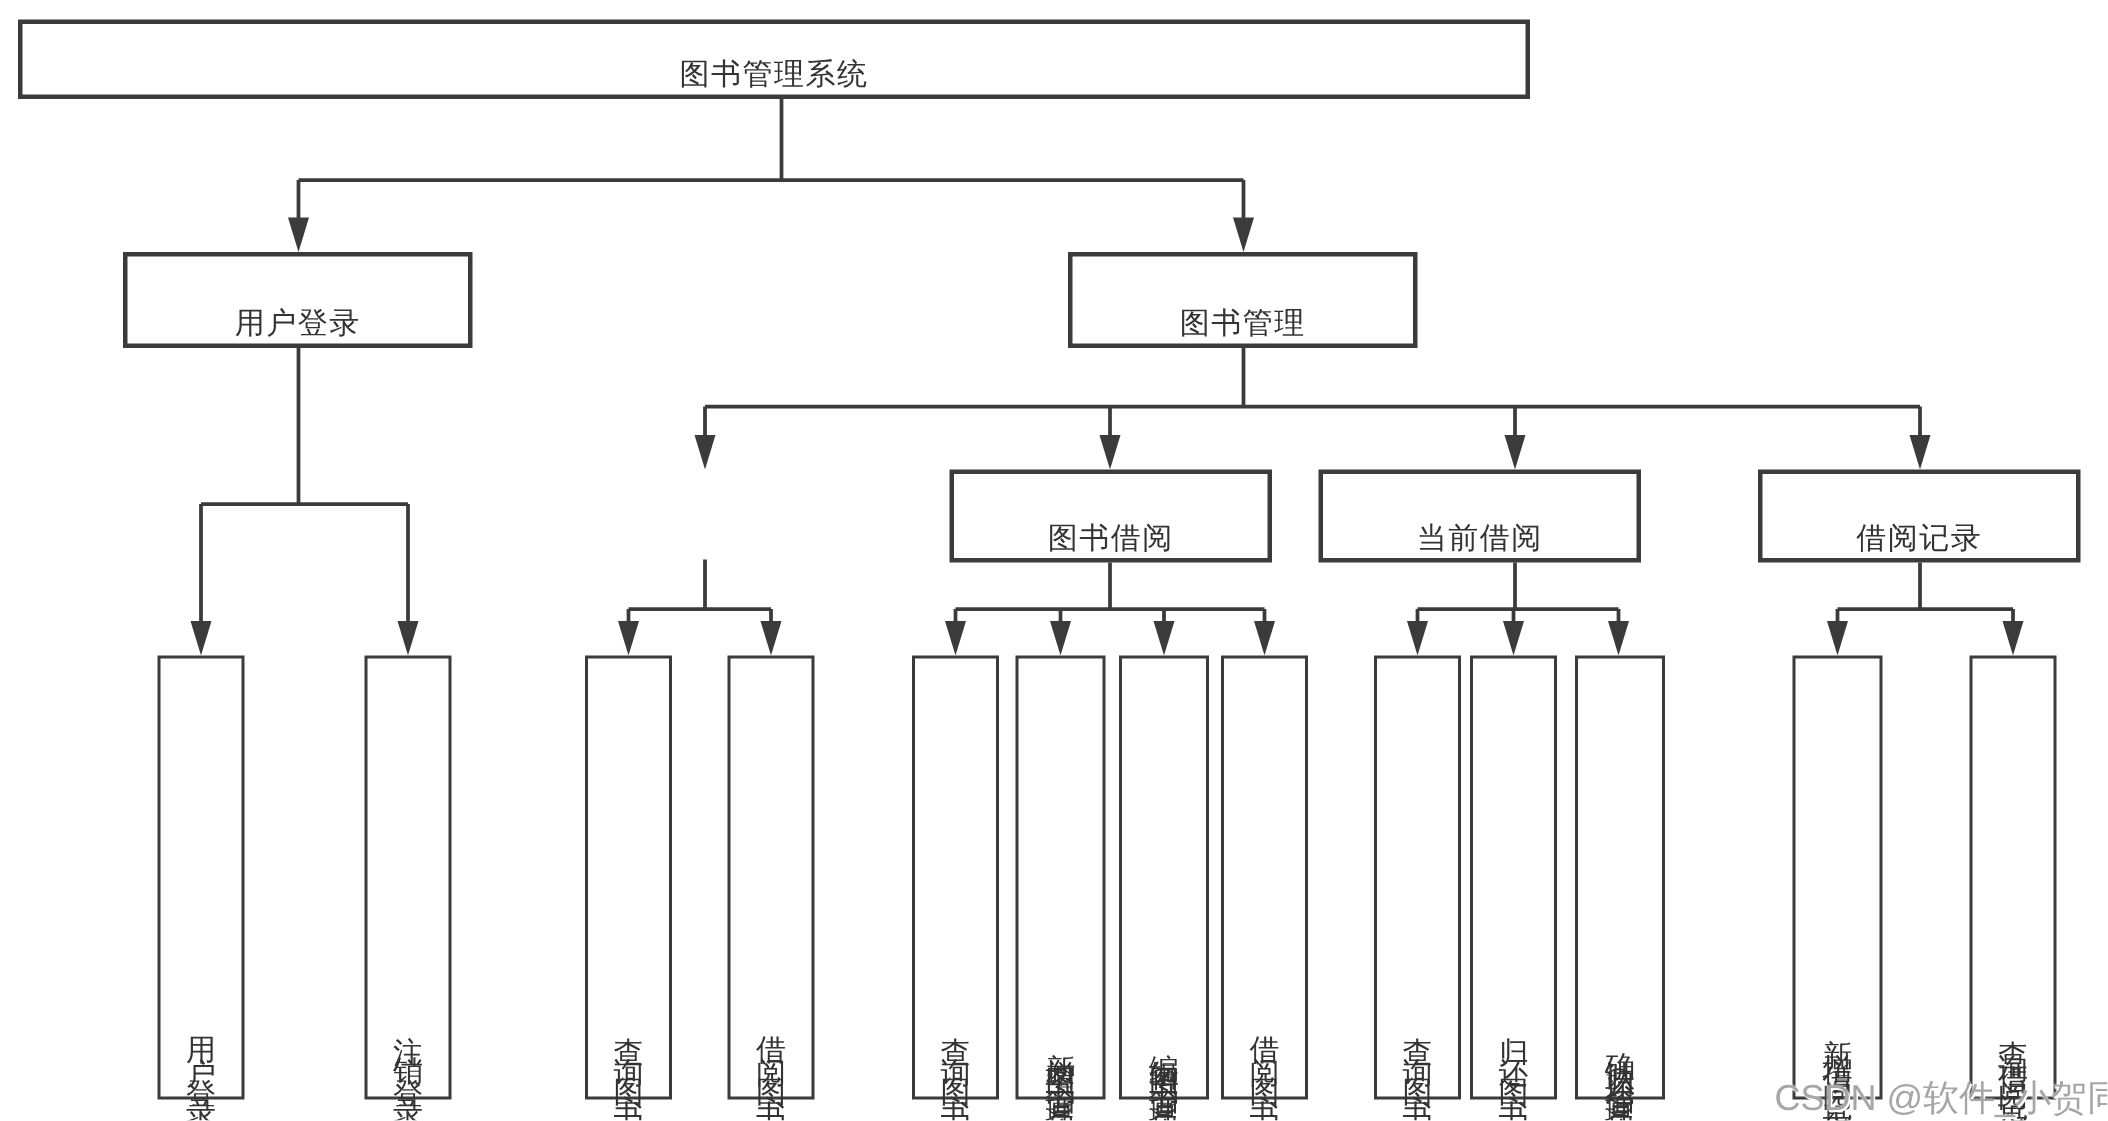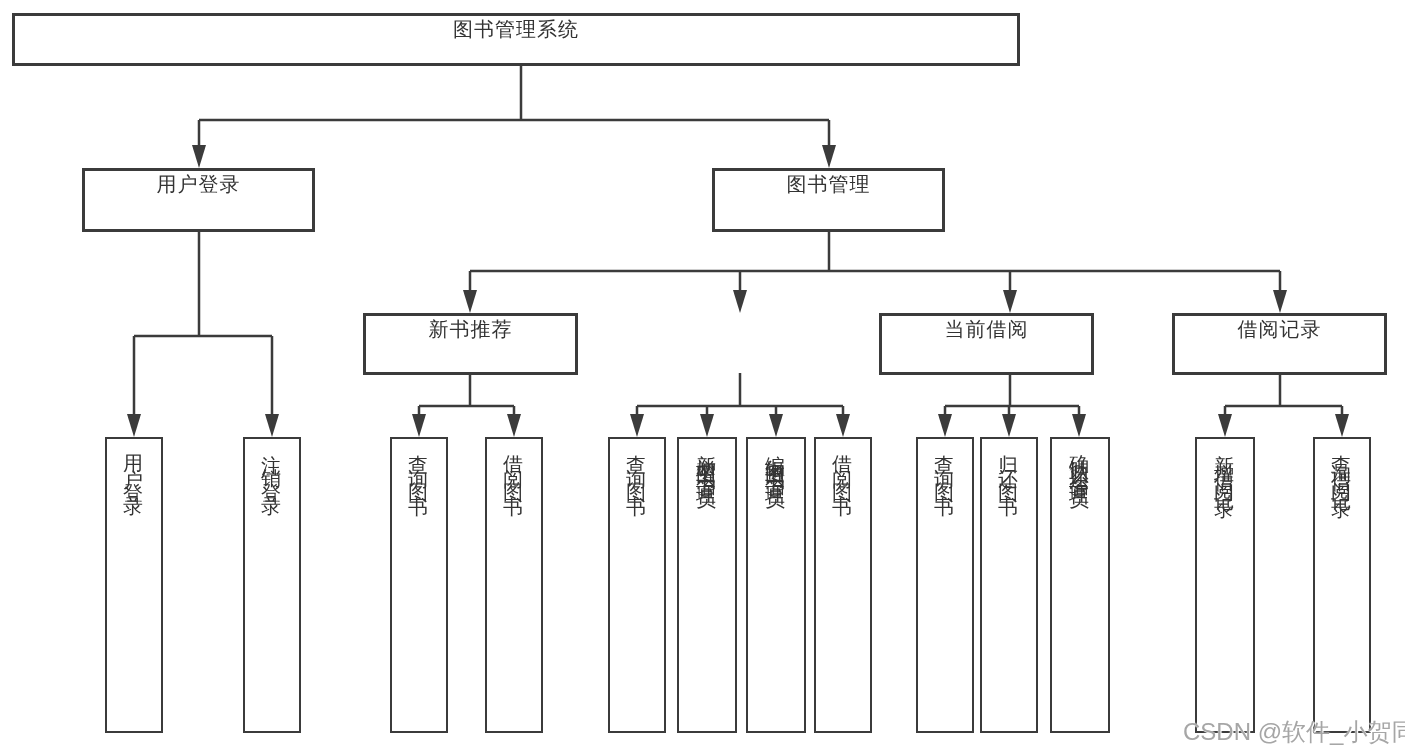--- a/index.html
+++ b/index.html
@@ -11,21 +11,21 @@
     overflow:hidden;
   }
   .connectors { position:absolute; left:0; top:0; width:1405px; height:747px; z-index:0; }
   .connectors path { stroke:#3b3b3b; stroke-width:2.5; fill:none; }
   .connectors polygon { fill:#3b3b3b; stroke:none; }
   .node {
     position:absolute;
     box-sizing:border-box;
     background:#ffffff;
     border:3px solid #3b3b3b;
-    display:flex; align-items:flex-start; justify-content:center;
+    display:flex; align-items:flex-end; justify-content:center;
     color:#333333;
     font-size:20px;
     z-index:1;
     letter-spacing:1px;
   }
   .leaf { border-width:2.5px; }
   .vtext {
     writing-mode:vertical-rl;
     text-orientation:mixed;
     white-space:nowrap;
@@ -101,22 +101,22 @@
     <span>图书管理系统</span>
   </div>
 
   <div class="node" style="left:82px; top:168px; width:233px; height:64px;">
     <span>用户登录</span>
   </div>
   <div class="node" style="left:712px; top:168px; width:233px; height:64px;font-family:Liberation Serif, serif;">
     <span>图书管理</span>
   </div>
 
-  <div class="node" style="left:363px; top:313px; width:215px; height:62px;">
-    <span>新书推荐</span>
+  <div class="node" style="left:633px; top:313px; width:215px; height:62px;">
+    <span>图书借阅</span>
   </div>
   <div class="node" style="left:879px; top:313px; width:215px; height:62px;">
     <span>当前借阅</span>
   </div>
   <div class="node" style="left:1172px; top:313px; width:215px; height:62px;">
     <span>借阅记录</span>
   </div>
 
   <div class="node leaf" style="left:105px; top:437px; width:58px; height:296px;">
     <span class="vtext" style="letter-spacing: 14px;">用户登录</span>

